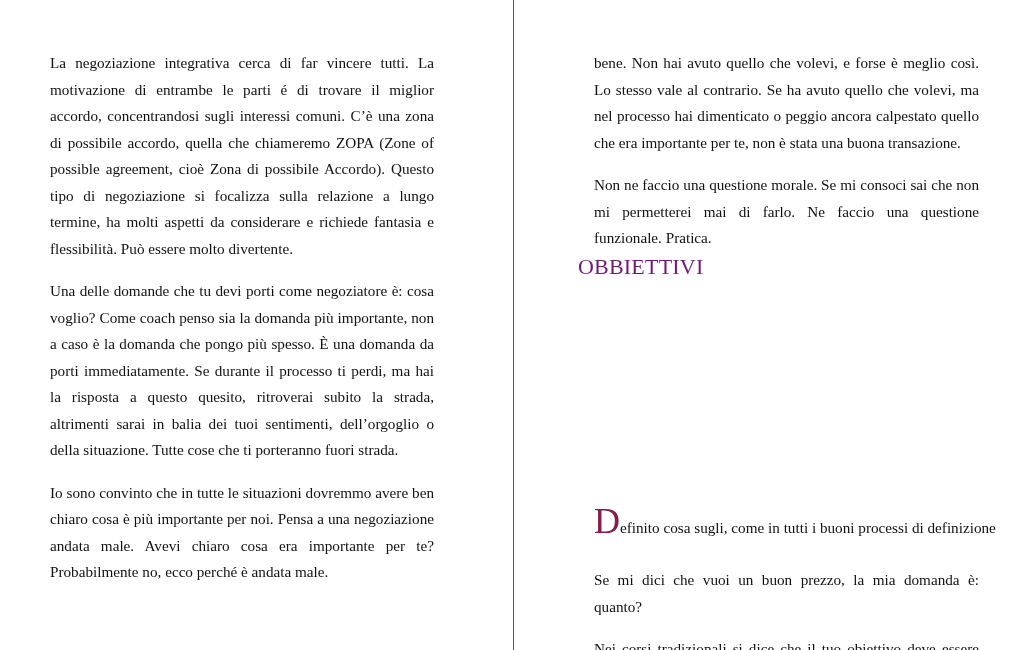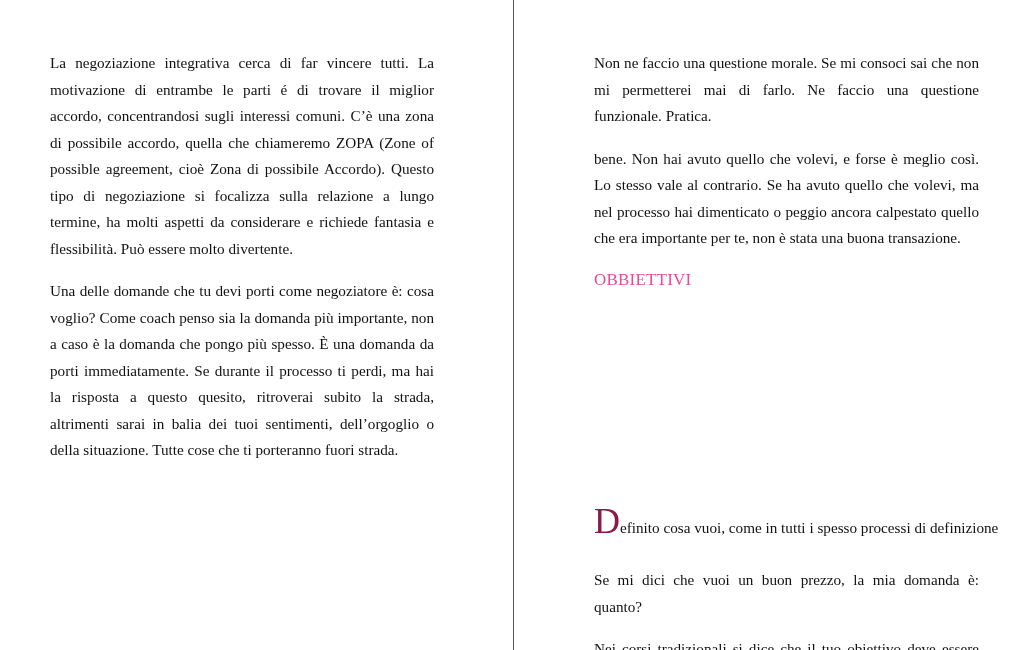--- a/index.html
+++ b/index.html
@@ -47,25 +47,25 @@
   }
   .right-col-top {
     left: 64px;
     top: 34px;
     width: 417px;
   }
   .heading {
     position: absolute;
     left: 64px;
     top: 254px;
-    margin: 16px;
-    font-size: 17px;
+    margin: 0;
+    font-size: 22px;
     font-weight: normal;
     letter-spacing: 0.2px;
-    color: #ec4899;
+    color: #701a75;
   }
   .right-col-bottom {
     left: 64px;
     top: 487px;
     width: 417px;
   }
   .dropcap-line {
     height: 48px;
     line-height: 48px;
     white-space: nowrap;
@@ -81,31 +81,32 @@
     vertical-align: baseline;
   }
 </style>
 </head>
 <body>
 
 <div class="page page-left">
   <div class="col left-col">
     <p>La negoziazione integrativa cerca di far vincere tutti. La motivazione di entrambe le parti é di trovare il miglior accordo, concentrandosi sugli interessi comuni. C’è una zona di possibile accordo, quella che chiameremo ZOPA (Zone of possible agreement, cioè Zona di possibile Accordo). Questo tipo di negoziazione si focalizza sulla relazione a lungo termine, ha molti aspetti da considerare e richiede fantasia e flessibilità. Può essere molto divertente.</p>
     <p>Una delle domande che tu devi porti come negoziatore è: cosa voglio? Come coach penso sia la domanda più importante, non a caso è la domanda che pongo più spesso. È una domanda da porti immediatamente. Se durante il processo ti perdi, ma hai la risposta a questo quesito, ritroverai subito la strada, altrimenti sarai in balia dei tuoi sentimenti, dell’orgoglio o della situazione. Tutte cose che ti porteranno fuori strada.</p>
+    <p>Io sono convinto che in tutte le situazioni dovremmo avere ben chiaro cosa è più importante per noi. Pensa a una negoziazione andata male. Avevi chiaro cosa era importante per te? Probabilmente no, ecco perché è andata male.</p>
   </div>
 </div>
 
 <div class="divider"></div>
 
 <div class="page page-right">
   <div class="col right-col-top">
+    <p>bene. Non hai avuto quello che volevi, e forse è meglio così. Lo stesso vale al contrario. Se ha avuto quello che volevi, ma nel processo hai dimenticato o peggio ancora calpestato quello che era importante per te, non è stata una buona transazione.</p>
     <p>Non ne faccio una questione morale. Se mi consoci sai che non mi permetterei mai di farlo. Ne faccio una questione funzionale. Pratica.</p>
-    <p>bene. Non hai avuto quello che volevi, e forse è meglio così. Lo stesso vale al contrario. Se ha avuto quello che volevi, ma nel processo hai dimenticato o peggio ancora calpestato quello che era importante per te, non è stata una buona transazione.</p>
   </div>
 
   <h2 class="heading">OBBIETTIVI</h2>
 
   <div class="col right-col-bottom">
-    <p class="dropcap-line"><span class="dropcap">D</span><span class="dropcap-rest">efinito cosa vuoi, come in tutti i spesso processi di definizione</span></p>
+    <p class="dropcap-line"><span class="dropcap">D</span><span class="dropcap-rest">efinito cosa sugli, come in tutti i buoni processi di definizione</span></p>
     <p>Se mi dici che vuoi un buon prezzo, la mia domanda è: quanto?</p>
     <p style="text-align-last: justify; text-decoration: underline;">Nei corsi tradizionali si dice che il tuo obiettivo deve essere</p>
   </div>
 </div>
 
 </body></html>

